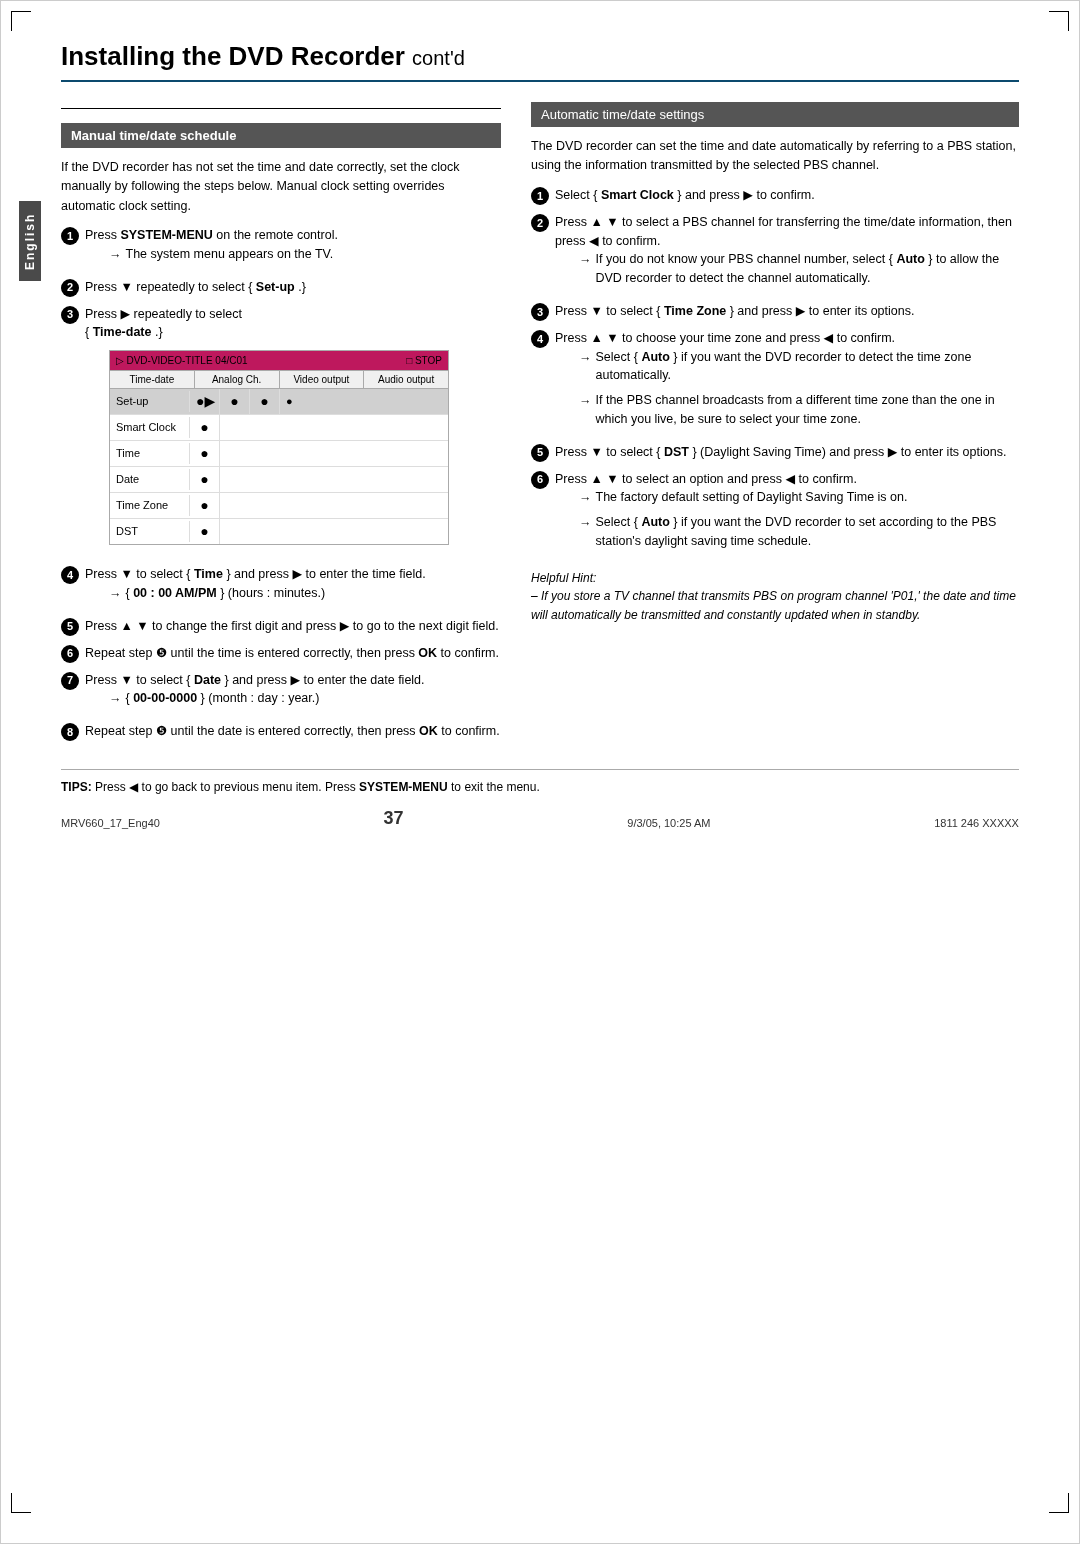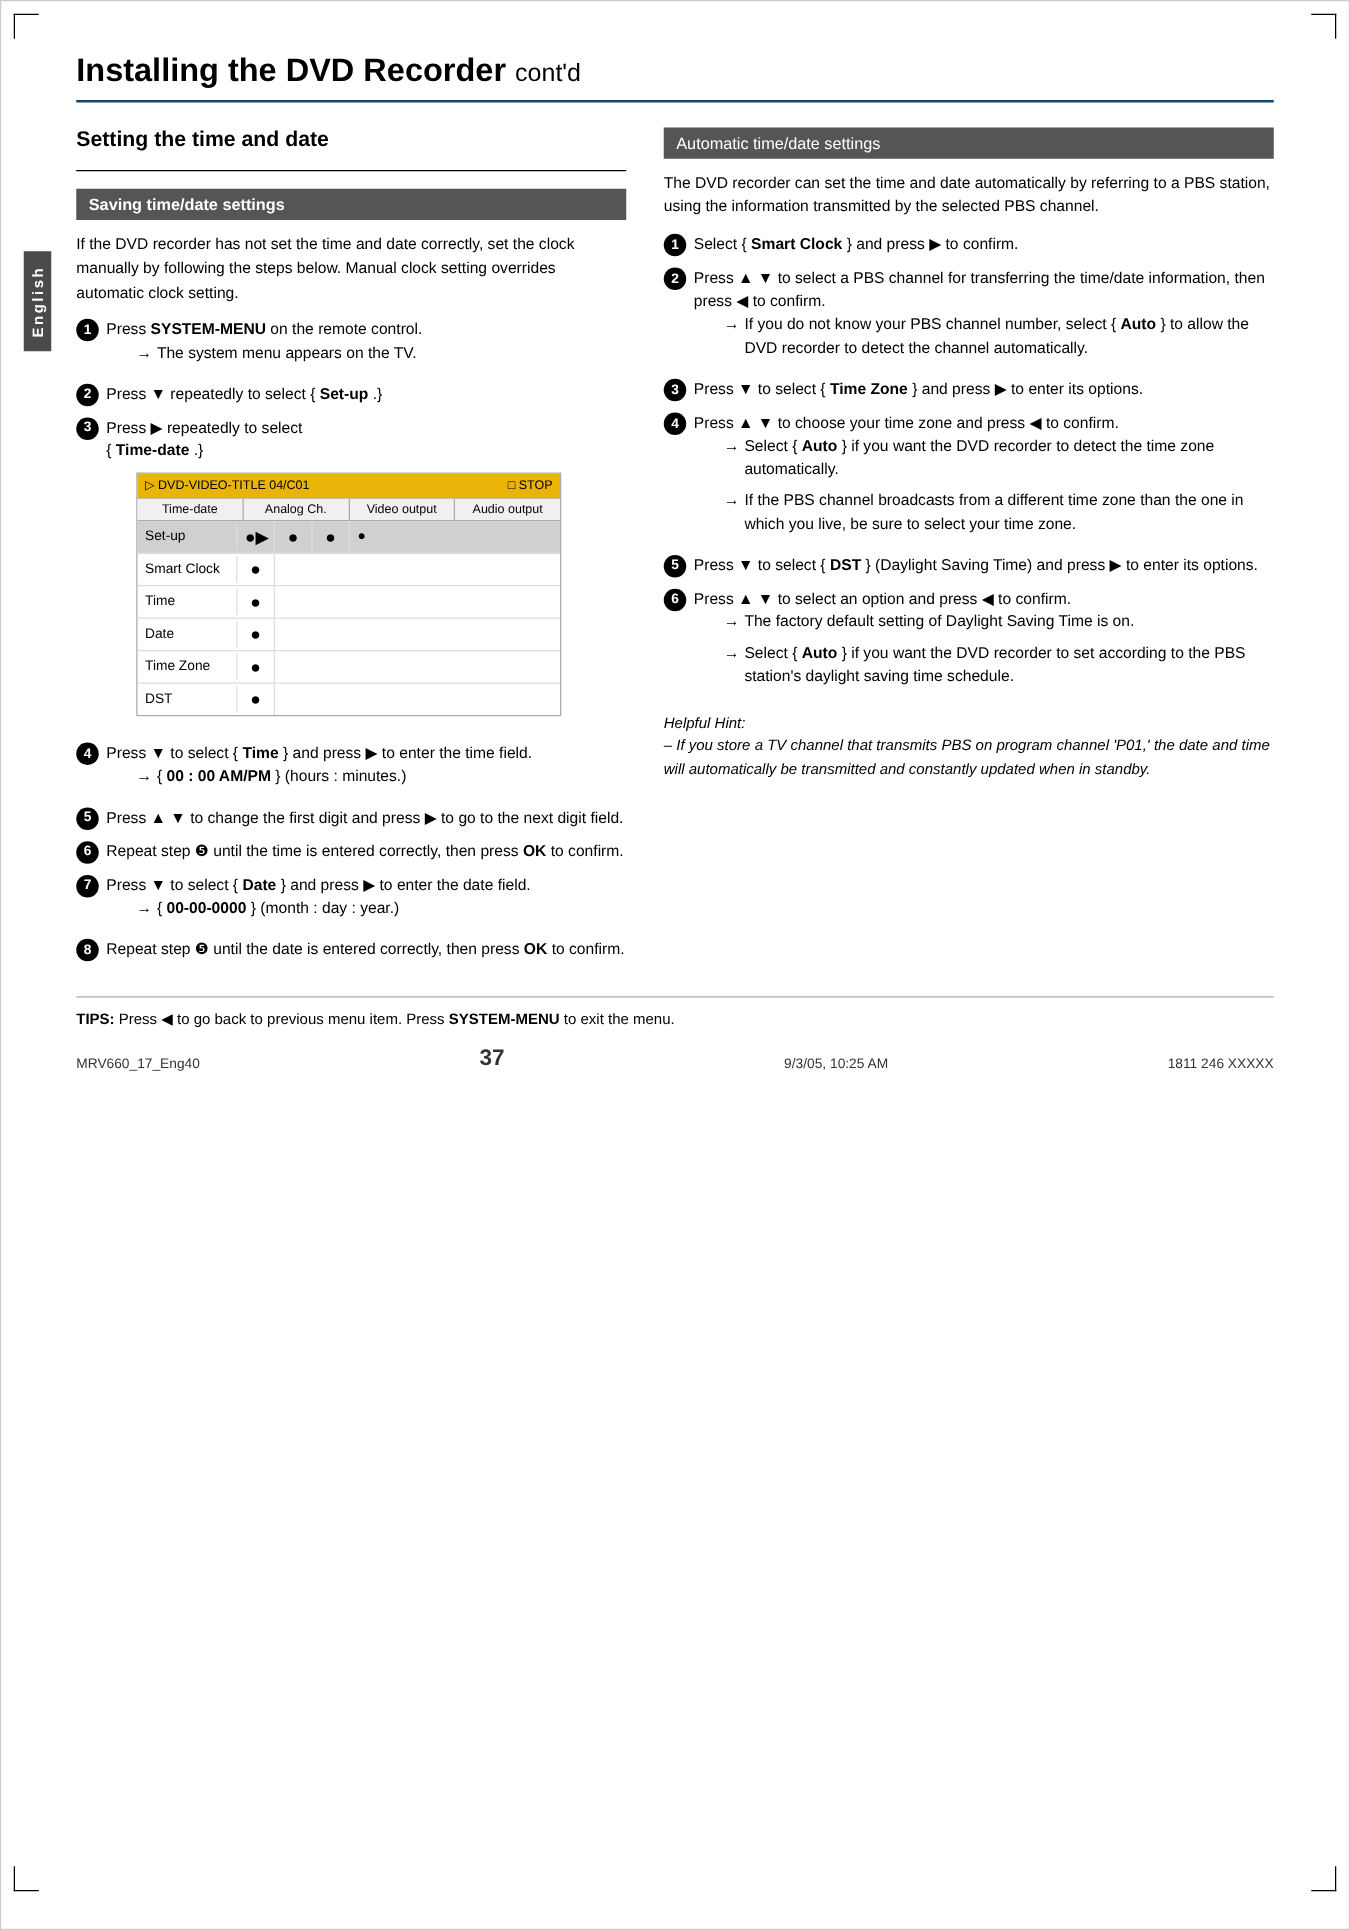--- a/index.html
+++ b/index.html
@@ -161,21 +161,21 @@
       font-size: 11px;
       width: 340px;
     }
     .menu-top-bar {
       display: flex;
       justify-content: space-between;
       align-items: center;
       padding: 2px 6px;
       border-bottom: 1px solid #aaa;
       font-size: 10px;
-      background: #eab308;
+      background: #be185d;
     }
     .menu-col-headers {
       display: flex;
       border-bottom: 1px solid #aaa;
       font-size: 10px;
       background: #f0f0f0;
     }
     .menu-col-headers span {
       flex: 1;
       padding: 1px 4px;
@@ -268,23 +268,22 @@
   <div class="sidebar-english">English</div>
 
   <h1 class="page-title">
     <span>Installing the DVD Recorder</span>
     <span class="normal"> <span>cont'd</span></span>
   </h1>
 
   <div class="two-col">
 
     <div class="col-left">
-      <h2 class="section-heading">Setting the time and date</h2>
       <hr class="divider-line">
-      <div class="subsection-box">Saving time/date settings</div>
+      <div class="subsection-box">Manual time/date schedule</div>
 
       <p class="body-text">If the DVD recorder has not set the time and date correctly, set the clock manually by following the steps below. Manual clock setting overrides automatic clock setting.</p>
 
       <ul class="steps-list">
 
         <li class="step-item">
           <span class="step-num">1</span>
           <div class="step-content">
             Press <b>SYSTEM-MENU</b> on the remote control.
             <div class="arrow-note">

